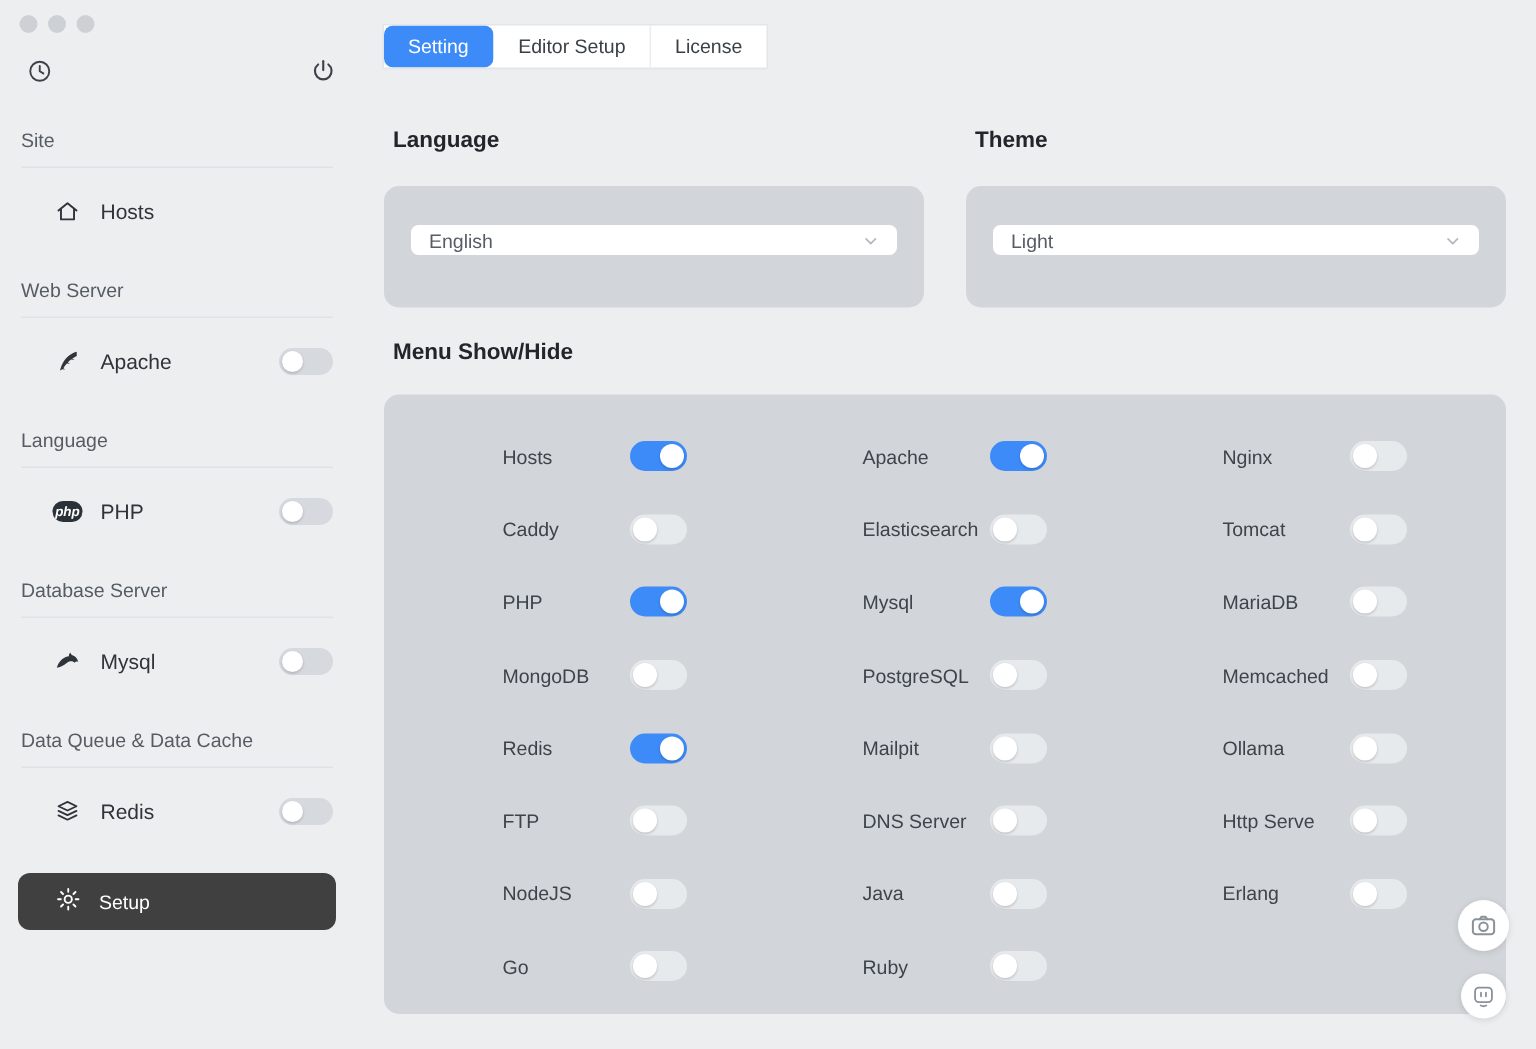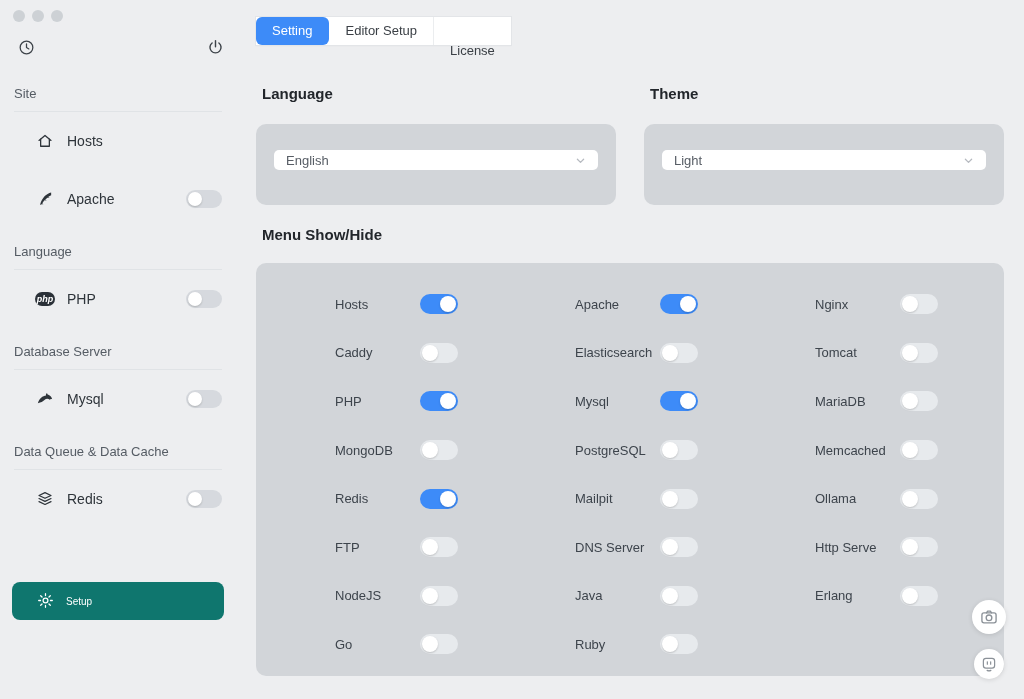--- a/index.html
+++ b/index.html
@@ -23,43 +23,43 @@
   .sb-group-label { margin:0 14px; padding:16px 0 10px; border-bottom:1px solid #e0e3e6;
     font-size:13px; color:#555c64; }
   .sb-item { height:58px; margin:0 14px; display:flex; align-items:center; cursor:pointer; }
   .sb-item-icon { width:20px; margin-left:21px; display:flex; justify-content:center; color:#2e343a; }
   .sb-item-icon svg { width:18px; height:18px; }
   .sb-item-label { margin-left:12px; font-size:14px; color:#2e343a; }
   .php-badge { display:inline-block; width:26px; height:14px; background:#2b3138; color:#fff;
     border-radius:7px; font-size:9px; font-weight:bold; font-style:italic;
     text-align:center; line-height:14px; }
   .setup-btn { position:absolute; left:12px; right:12px; bottom:8px; height:38px;
-    background:#0f766e; border:none; border-radius:8px; color:#fff;
+    background:#404040; border:none; border-radius:8px; color:#fff;
     display:flex; align-items:center; padding:0 0 0 25px; gap:12px;
-    font-size:10px; font-family:inherit; cursor:pointer; }
+    font-size:13px; font-family:inherit; cursor:pointer; }
   .setup-btn svg { width:17px; height:17px; }
 
   
   .switch { position:relative; width:38px; height:20px; border-radius:10px;
     background:#e7eaed; cursor:pointer; flex:none; }
   .switch .knob { position:absolute; top:2px; left:2px; width:16px; height:16px;
     border-radius:50%; background:#fff; box-shadow:0 1px 2px rgba(0,0,0,.18); }
   .switch.on { background:#3d8bf8; }
   .switch.on .knob { left:20px; }
   .switch.sm { width:36px; height:18px; border-radius:9px; background:#d6d9de; margin-left:auto; margin-right:0; }
   .switch.sm .knob { width:14px; height:14px; }
 
   
   .main { position:absolute; left:256px; top:0; width:748px; }
   .tabs { margin-top:17px; display:inline-flex; height:28px; background:#fff;
     border-radius:0; box-shadow:0 0 0 1px #e3e5e8, 0 1px 2px rgba(0,0,0,.04); }
   .tab { padding:0 16px; font-size:13px; line-height:28px; color:#3b4046;
     background:transparent; border:none; border-right:1px solid #ebedef;
     font-family:inherit; cursor:pointer; }
-  .tab:last-child { border-right:none;margin-top:20px; }
+  .tab:last-child { border-right:none; }
   .tab.active { background:#3d8bf8; color:#fff; border-radius:6px; border-right-color:transparent; }
 
   .sections-row { margin-top:40px; display:grid; grid-template-columns:360px 360px; column-gap:28px; }
   h3.sec { margin:0 0 22px 6px; font-size:15px; font-weight:bold; color:#22262b; line-height:17px; }
   .field-card { height:81px; background:#d2d5d9; border-radius:10px; padding:26px 18px; }
   .select { height:20px; background:#fff; border-radius:5px; display:flex; align-items:center;
     justify-content:space-between; padding:0 10px 0 12px; font-size:13px; color:#575d65; cursor:pointer; }
   .select svg { width:15px; height:15px; color:#b6bac0; }
 
   h3.sec.menu { margin:21px 0 20px 6px; }
@@ -107,20 +107,21 @@
         <div class="sb-group-label">Site</div>
         <div class="sb-item">
           <span class="sb-item-icon">
             <svg viewBox="0 0 24 24" fill="none" stroke="currentColor" stroke-width="1.7" stroke-linecap="round" stroke-linejoin="round">
               <path d="M4 11.2 12 4.6l8 6.6"></path>
               <path d="M6.2 9.6V19h11.6V9.6"></path>
             </svg>
           </span>
           <span class="sb-item-label">Hosts</span>
         </div>
+        <div class="sb-group-label">Web Server</div>
         <div class="sb-item">
           <span class="sb-item-icon">
             <svg viewBox="0 0 24 24">
               <path fill="currentColor" d="M20.2 3.4c-6.5 1.6-12 7-14.5 15.2l-.4 1.3 1.3-.6c.3-.1.6-.3.9-.4l2.5.2-1.7-1c.9-1.7 1.9-3.1 3.1-4.3l2.9.2-2-1.2c.9-.9 1.9-1.8 2.9-2.5l3.1.1-2.1-1c1.3-.9 2.7-1.7 4-2.3z"></path>
             </svg>
           </span>
           <span class="sb-item-label">Apache</span>
           <span class="switch sm">
             <span class="knob"></span>
           </span>

